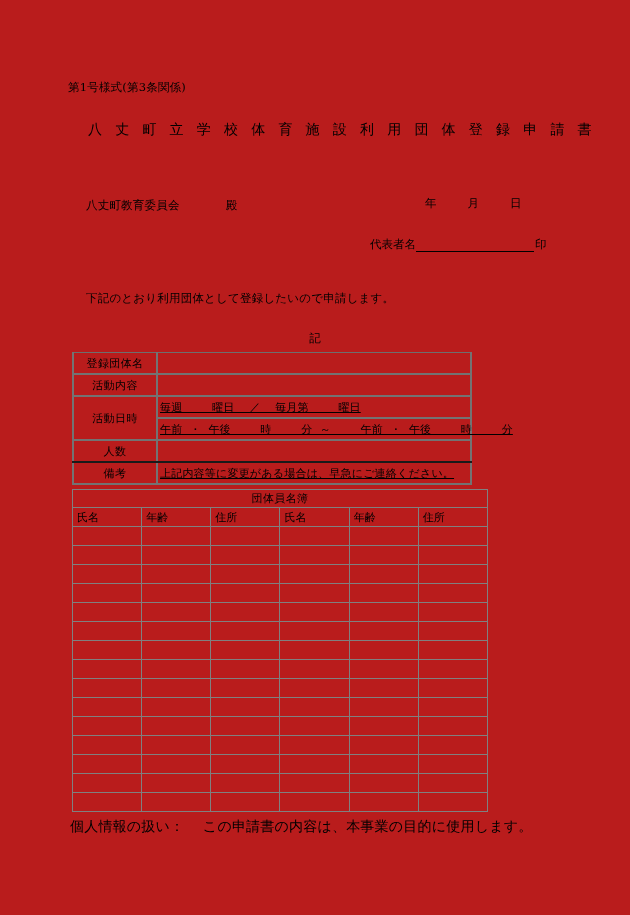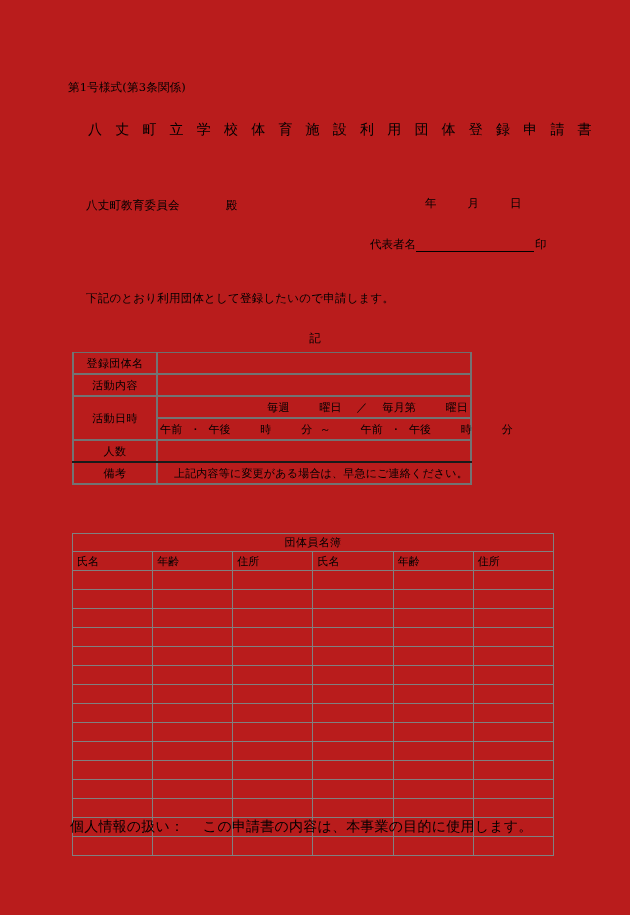--- a/index.html
+++ b/index.html
@@ -115,33 +115,33 @@
   }
   .tbl-detail .lab {
     width: 78px;
     text-align: center;
     letter-spacing: 0.4px;
   }
   .tbl-detail .val {
     text-align: left;
   }
   .tbl-detail .val-center {
-    text-align: right;
+    text-align: left;
     white-space: pre;
     letter-spacing: 0.2px;
+    text-decoration: underline;
   }
   .row-count td { border-bottom: 2px solid #1a1a1a; }
   .tbl-detail tr:first-child td { border-top: 1px solid #6e6e6e; }
 
   .tbl-roster {
     position: absolute;
     left: 72px;
     top: 489px;
-    width: 482px;
-    margin-top: 44px;
+    width: 416px;
   }
   .tbl-roster td {
     border: 1px solid #808080;
     height: 18px;
     padding: 0 4px;
     vertical-align: middle;
   }
   .tbl-roster .roster-title {
     text-align: center;
     height: 17px;

